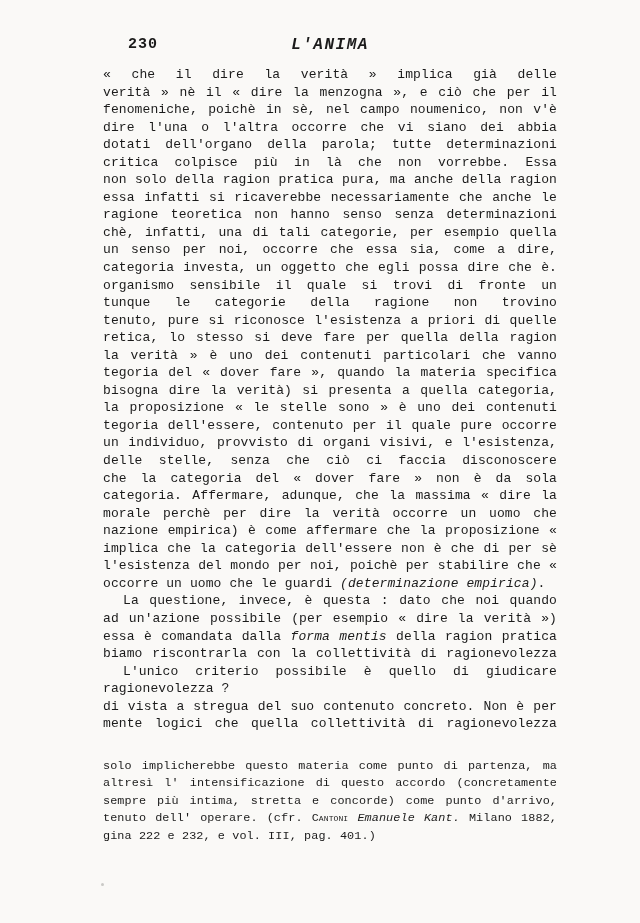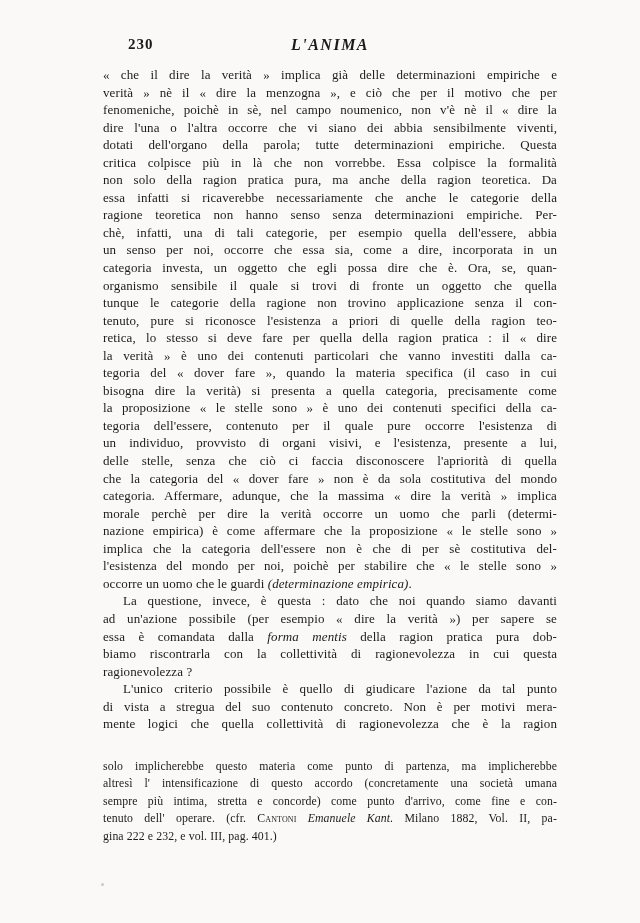--- a/index.html
+++ b/index.html
@@ -1,20 +1,20 @@
 <!DOCTYPE html>
 <html><head>
 <meta charset="utf-8">
 <style>
   html,body { margin:0; padding:0; }
   .page {
     position:relative;
     width:640px; height:923px;
     background:#faf9f7;
-    font-family:Liberation Serif, serif;
+    font-family:Liberation Mono, monospace;
     color:#1b1b1b;
     overflow:hidden;
   }
   .header { position:absolute; top:36px; left:103px; width:454px; height:20px; }
   .pagenum {
     position:absolute; left:25px; top:0;
     font-size:15px; font-weight:bold; letter-spacing:1px;
   }
   .running {
     position:absolute; left:0; right:0; top:0;
@@ -83,22 +83,22 @@
       <div class="line"><span>categoria. Affermare, adunque, che la massima « dire la verità » implica</span></div>
       <div class="line"><span>morale perchè per dire la verità occorre un uomo che parli (determi-</span></div>
       <div class="line"><span>nazione empirica) è come affermare che la proposizione « le stelle sono »</span></div>
       <div class="line"><span>implica che la categoria dell'essere non è che di per sè costitutiva del-</span></div>
       <div class="line"><span>l'esistenza del mondo per noi, poichè per stabilire che « le stelle sono »</span></div>
       <div class="line lastline"><span>occorre un uomo che le guardi </span><span class="it">(determinazione empirica)</span><span>.</span></div>
       <div class="line indent"><span>La questione, invece, è questa : dato che noi quando siamo davanti</span></div>
       <div class="line"><span>ad un'azione possibile (per esempio « dire la verità ») per sapere se</span></div>
       <div class="line"><span>essa è comandata dalla </span><span class="it">forma mentis</span><span> della ragion pratica pura dob-</span></div>
       <div class="line"><span>biamo riscontrarla con la collettività di ragionevolezza in cui questa</span></div>
+      <div class="line indent"><span>L'unico criterio possibile è quello di giudicare l'azione da tal punto</span></div>
       <div class="line lastline"><span>ragionevolezza ?</span></div>
-      <div class="line indent"><span>L'unico criterio possibile è quello di giudicare l'azione da tal punto</span></div>
       <div class="line"><span>di vista a stregua del suo contenuto concreto. Non è per motivi mera-</span></div>
       <div class="line"><span>mente logici che quella collettività di ragionevolezza che è la ragion</span></div>
     </div>
   <div class="footnote" id="footnote-text">
       <div class="line"><span>solo implicherebbe questo materia come punto di partenza, ma implicherebbe</span></div>
       <div class="line"><span>altresì l' intensificazione di questo accordo (concretamente una società umana</span></div>
       <div class="line"><span>sempre più intima, stretta e concorde) come punto d'arrivo, come fine e con-</span></div>
       <div class="line"><span>tenuto dell' operare. (cfr. </span><span class="sc">Cantoni</span><span> </span><span class="it">Emanuele Kant.</span><span> Milano 1882, Vol. II, pa-</span></div>
       <div class="line lastline"><span>gina 222 e 232, e vol. III, pag. 401.)</span></div>
     </div>

